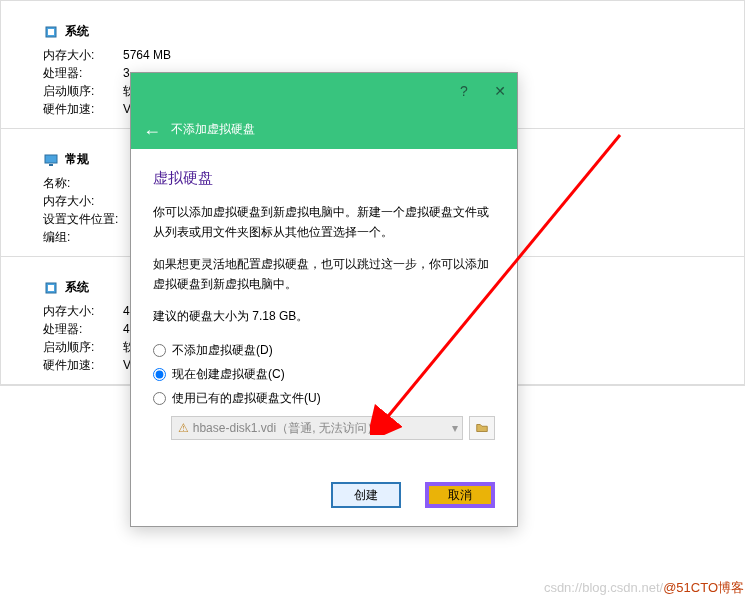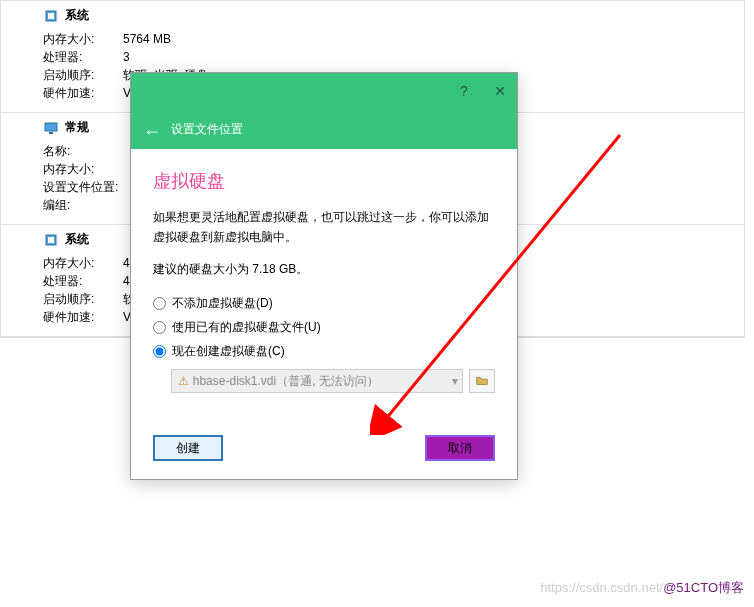--- a/index.html
+++ b/index.html
@@ -1,47 +1,47 @@
 <!DOCTYPE html>
 <html><head>
   <meta charset="utf-8">
   <style>
     * { box-sizing: border-box; margin: 0; padding: 0; }
     body { font-family: "Microsoft YaHei", "SimSun", sans-serif; font-size: 12px; background: #fff; width: 754px; height: 607px; position: relative; overflow: hidden; }
     
     .bg-panel { position: absolute; left: 0; top: 0; width: 745px; border: 1px solid #ddd; }
-    .section { border-bottom: 1px solid #ddd; padding: 4px 0 10px 0; }
+    .section { border-bottom: 1px solid #ddd; padding: 20px 0 10px 0; }
     .section-header { display: flex; align-items: center; padding: 2px 8px 6px 42px; font-weight: bold; }
     .section-icon { width: 16px; height: 16px; margin-right: 6px; }
     .kv-rows { padding-left: 42px; }
     .kv-row { display: flex; line-height: 18px; }
     .kv-label { width: 80px; }
     
     .dialog { position: absolute; left: 130px; top: 72px; width: 388px; background: #fff; border: 1px solid #999; box-shadow: 0 4px 16px rgba(0,0,0,0.2); }
     .titlebar { height: 36px; background: #38c47e; display: flex; justify-content: flex-end; align-items: center; padding-right: 8px; gap: 18px; }
     .titlebar-btn { width: 18px; height: 18px; display: flex; align-items: center; justify-content: center; cursor: pointer; color: #205a42; font-size: 14px; }
     .headerbar { height: 40px; background: #38c47e; display: flex; align-items: center; padding-left: 12px; color: #fff; gap: 10px; }
     .back-arrow { font-size: 18px; cursor: pointer; }
     .dialog-body { padding: 20px 22px 18px 22px; }
-    .dialog-title { color: #ec4899; font-size: 18px; margin-bottom: 14px; }
+    .dialog-title { color: #4c1d95; font-size: 15px; margin-bottom: 14px; }
     .dialog-text { line-height: 20px; margin-bottom: 12px; }
     .radio-group { margin-top: 0; }
     .radio-row { display: flex; align-items: center; line-height: 24px; cursor: pointer; }
     .radio-row input { margin-right: 6px; }
     .file-row { display: flex; align-items: center; margin-top: 6px; gap: 6px; margin-left: 18px; }
     .file-combo { flex: 1; background: #eee; border: 1px solid #ccc; height: 24px; display: flex; align-items: center; padding: 0 6px; color: #888; position: relative; }
     .file-combo-caret { position: absolute; right: 4px; color: #999; }
     .file-browse { width: 26px; height: 24px; border: 1px solid #ccc; background: #f5f5f5; display: flex; align-items: center; justify-content: center; }
-    .button-row { display: flex; justify-content: space-between; gap: 12px; margin-top: 42px; }
-    .btn { min-width: 70px; height: 26px; border: 2px solid #8b5cf6; background: #a21caf; cursor: pointer; font-size: 12px; }
+    .button-row { display: flex; justify-content: flex-end; gap: 24px; margin-top: 42px; }
+    .btn { min-width: 70px; height: 26px; border: 4px solid #8b5cf6; background: #eab308; cursor: pointer; font-size: 12px; }
     .btn.primary { border: 2px solid #2d77b5; background: #e5f1ff; }
     
     .arrow-svg { position: absolute; left: 370px; top: 125px; pointer-events: none; }
     .watermark { position: absolute; right: 10px; bottom: 10px; color: #ccc; font-size: 13px; }
-    .watermark .brand { color: #701a75; }
+    .watermark .brand { color: #c2410c; }
   </style>
 </head>
 <body>
 
 <div class="bg-panel">
   <div class="section">
     <div class="section-header">
       <svg class="section-icon" viewBox="0 0 16 16">
           <rect x="3" y="3" width="10" height="10" fill="#4aa3df" stroke="#2a6ea0"></rect>
           <rect x="5" y="5" width="6" height="6" fill="#fff"></rect>
@@ -119,38 +119,39 @@
   </div>
 </div>
 
 <div class="dialog">
   <div class="titlebar">
     <div class="titlebar-btn">?</div>
     <div class="titlebar-btn">✕</div>
   </div>
   <div class="headerbar">
     <span class="back-arrow">←</span>
-    <span>设置文件位置</span>
+    <span>不添加虚拟硬盘</span>
   </div>
   <div class="dialog-body">
     <div class="dialog-title">虚拟硬盘</div>
+    <div class="dialog-text">你可以添加虚拟硬盘到新虚拟电脑中。新建一个虚拟硬盘文件或从列表或用文件夹图标从其他位置选择一个。</div>
     <div class="dialog-text">如果想更灵活地配置虚拟硬盘，也可以跳过这一步，你可以添加虚拟硬盘到新虚拟电脑中。</div>
     <div class="dialog-text">建议的硬盘大小为 7.18 GB。</div>
     <div class="radio-group">
       <label class="radio-row">
           <input type="radio" name="d" style="">
           <span>不添加虚拟硬盘(D)</span>
         </label>
       <label class="radio-row">
+          <input type="radio" name="d" checked="" style="">
+          <span>现在创建虚拟硬盘(C)</span>
+        </label>
+      <label class="radio-row">
           <input type="radio" name="d" style="">
           <span>使用已有的虚拟硬盘文件(U)</span>
-        </label>
-      <label class="radio-row">
-          <input type="radio" name="d" checked="" style="">
-          <span>现在创建虚拟硬盘(C)</span>
         </label>
       <div class="file-row">
         <div class="file-combo">
           <span style="margin-right:4px;color:#c0872b;">⚠</span>
           <span>hbase-disk1.vdi（普通, 无法访问）</span>
           <span class="file-combo-caret">▾</span>
         </div>
         <div class="file-browse">
           <svg width="14" height="14" viewBox="0 0 16 16">
               <path d="M2 4h4l2 2h6v6H2z" fill="#d9b65c" stroke="#a58135"></path>
@@ -168,14 +169,14 @@
 <svg class="arrow-svg" width="260" height="310">
   <defs>
       <marker id="ah" markerWidth="12" markerHeight="12" refX="2" refY="6" orient="auto">
         <path d="M0,0 L12,6 L0,12 z" fill="#ff0000"></path>
       </marker>
     </defs>
   <line x1="250" y1="10" x2="15" y2="295" stroke="#ff0000" stroke-width="3" marker-end="url(#ah)"></line>
 </svg>
 
 <div class="watermark">
-  <span>https://csdn.csdn.net/</span><span class="brand">@51CTO博客</span>
+  <span>csdn://blog.csdn.net/</span><span class="brand">@51CTO博客</span>
 </div>
 
 </body></html>

